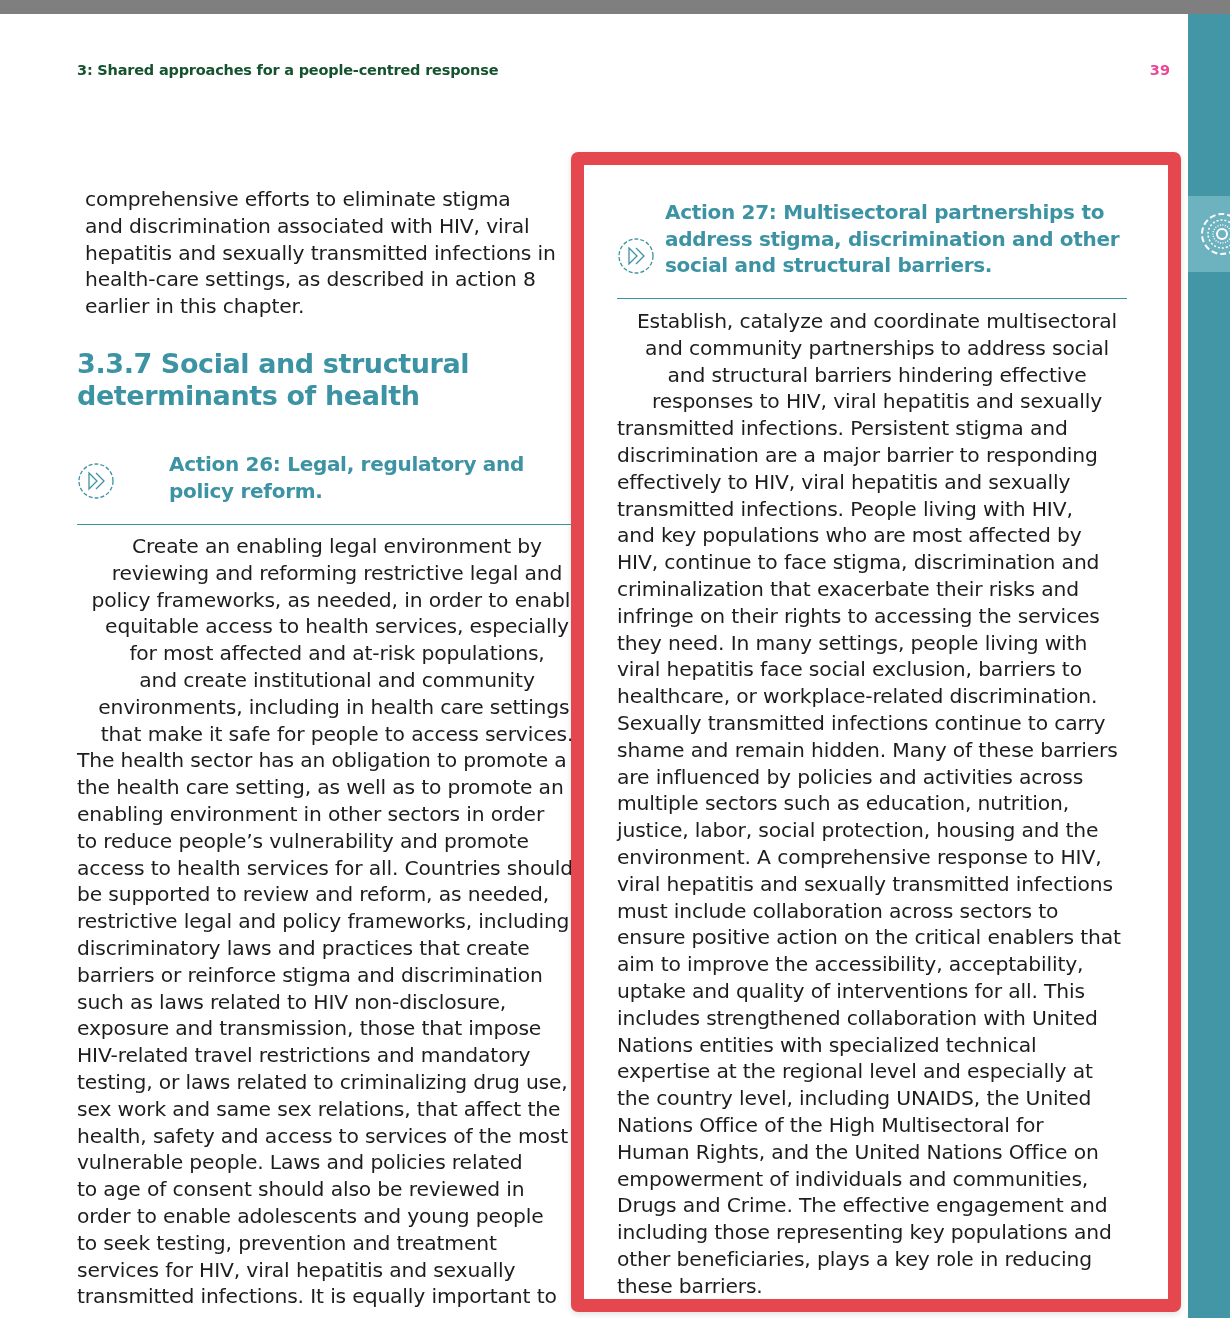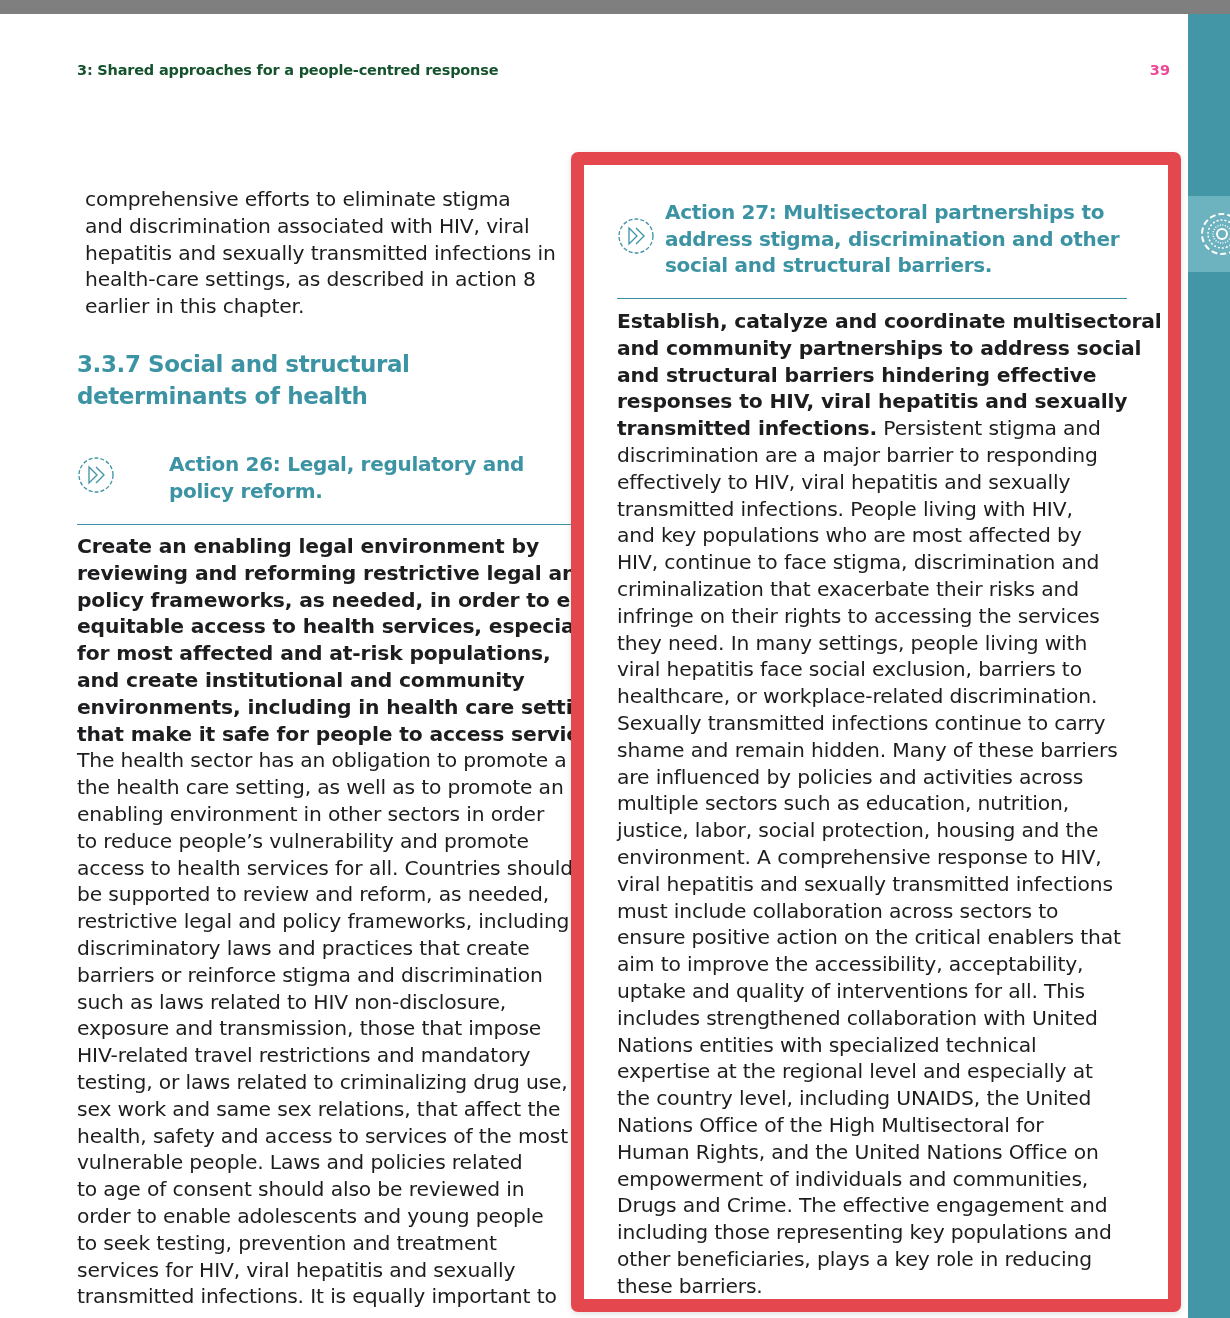--- a/index.html
+++ b/index.html
@@ -36,41 +36,41 @@
   }
   .col-left {
     position: absolute; left: 77px; top: 186px; width: 510px;
     font-size: 20.3px; line-height: 26.8px; letter-spacing: -0.15px;
     white-space: nowrap;
     margin-left: 8px;
   }
   .col-left .line, .col-right .line { display: block; height: 26.8px; }
   .section-heading {
     position: absolute; left: 77px; top: 348px; width: 480px;
-    color: #3c93a3; font-weight: bold; font-size: 23px; line-height: 32px;
+    color: #3c93a3; font-weight: bold; font-size: 27px; line-height: 32px;
     letter-spacing: -0.4px;
   }
   .action-block {
-    position: absolute; display: flex; align-items: center;
+    position: absolute; display: flex; align-items: flex-end;
   }
   .action-icon { flex: 0 0 auto; margin-right: 10px; margin-top: -2px; }
   .action-title {
     color: #3c93a3; font-weight: bold; font-size: 20px; line-height: 26.5px;
     letter-spacing: -0.3px;
   }
   .rule {
     position: absolute; height: 1px; background: #3c93a3;
   }
   .left-body {
     position: absolute; left: 77px; top: 533px; width: 520px;
     font-size: 20.3px; line-height: 26.8px; letter-spacing: -0.15px;
     white-space: nowrap;
   }
   .left-body .line { display: block; height: 26.8px; }
-  .b { font-weight: bold; }
+  .b { font-weight: normal; text-align: center; }
   .highlight-box {
     position: absolute; left: 571px; top: 152px; width: 610px; height: 1160px;
     box-sizing: border-box; border: 13px solid #e4474e; border-radius: 7px;
     background: #ffffff;
     box-shadow: 0 2px 6px rgba(0,0,0,0.12);
   }
   .right-body {
     position: absolute; left: 617px; top: 308px; width: 520px;
     font-size: 20.3px; line-height: 26.8px; letter-spacing: -0.15px;
     white-space: nowrap;

